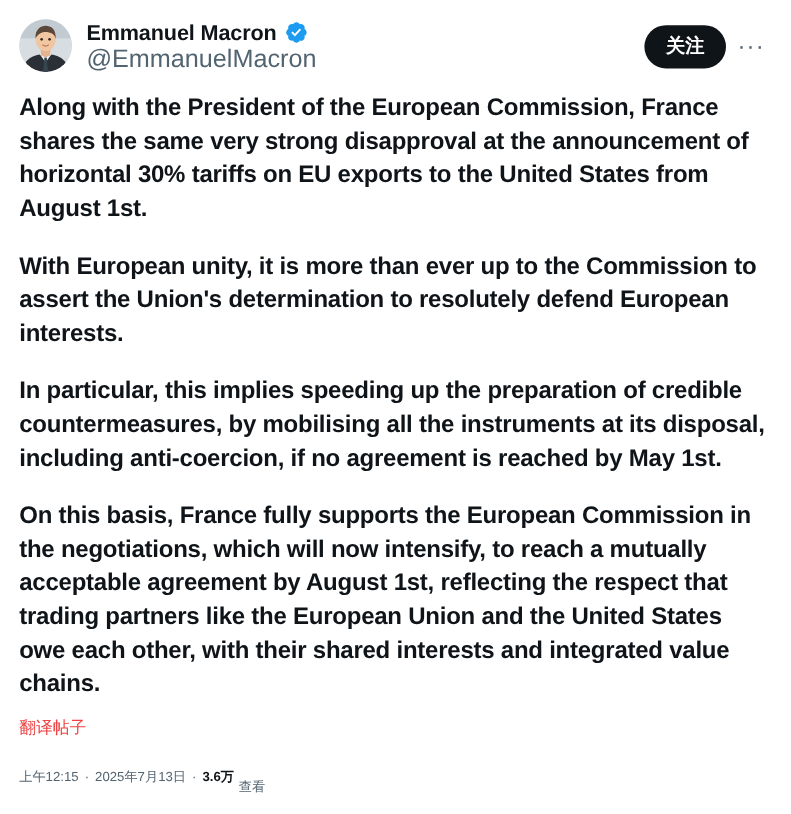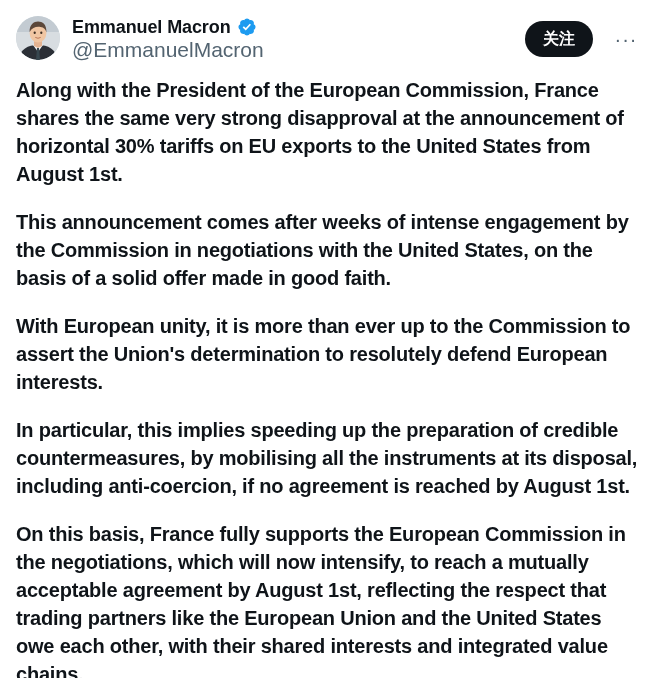--- a/index.html
+++ b/index.html
@@ -63,21 +63,21 @@
   }
   .handle {
     font-size: 21px;
     color: #536471;
     line-height: 22px;
     margin-top: 1px;
   }
   .header-actions {
     display: flex;
     align-items: center;
-    gap: 16px;
+    gap: 4px;
     flex: 0 0 auto;
     padding-top: 2px;
   }
   .follow-btn {
     background: #0f1419;
     color: #ffffff;
     border: none;
     border-radius: 18px;
     height: 36px;
     min-width: 66px;
@@ -195,23 +195,22 @@
     </div>
 
     <div class="header-actions">
       <button class="follow-btn">关注</button>
       <button class="more-btn">···</button>
     </div>
   </div>
 
   <div class="tweet-body">
     <p>Along with the President of the European Commission, France shares the same very strong disapproval at the announcement of horizontal 30% tariffs on EU exports to the United States from August 1st.</p>
-    <p>This announcement comes after weeks of intense engagement by the Commission in negotiations with the United States, on the basis of a solid offer made in good faith.</p>
     <p>With European unity, it is more than ever up to the Commission to assert the Union's determination to resolutely defend European interests.</p>
-    <p>In particular, this implies speeding up the preparation of credible countermeasures, by mobilising all the instruments at its disposal, including anti-coercion, if no agreement is reached by August 1st.</p>
+    <p>In particular, this implies speeding up the preparation of credible countermeasures, by mobilising all the instruments at its disposal, including anti-coercion, if no agreement is reached by May 1st.</p>
     <p>On this basis, France fully supports the European Commission in the negotiations, which will now intensify, to reach a mutually acceptable agreement by August 1st, reflecting the respect that trading partners like the European Union and the United States owe each other, with their shared interests and integrated value chains.</p>
   </div>
 
   <div class="translate-link">翻译帖子</div>
 
   <div class="meta-row">
     <span>上午12:15</span>
     <span class="meta-sep">·</span>
     <span>2025年7月13日</span>
     <span class="meta-sep">·</span>

